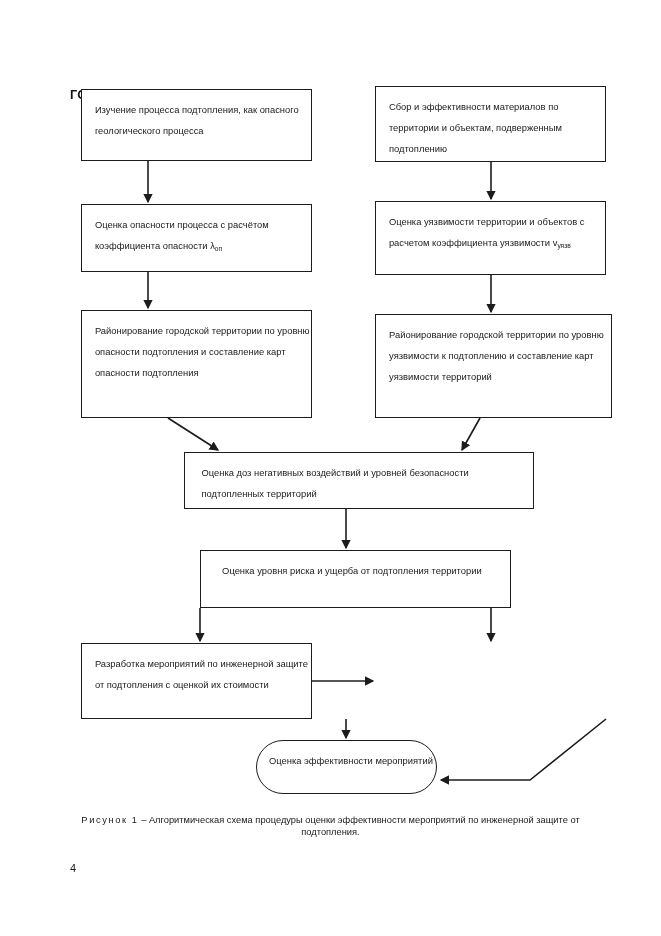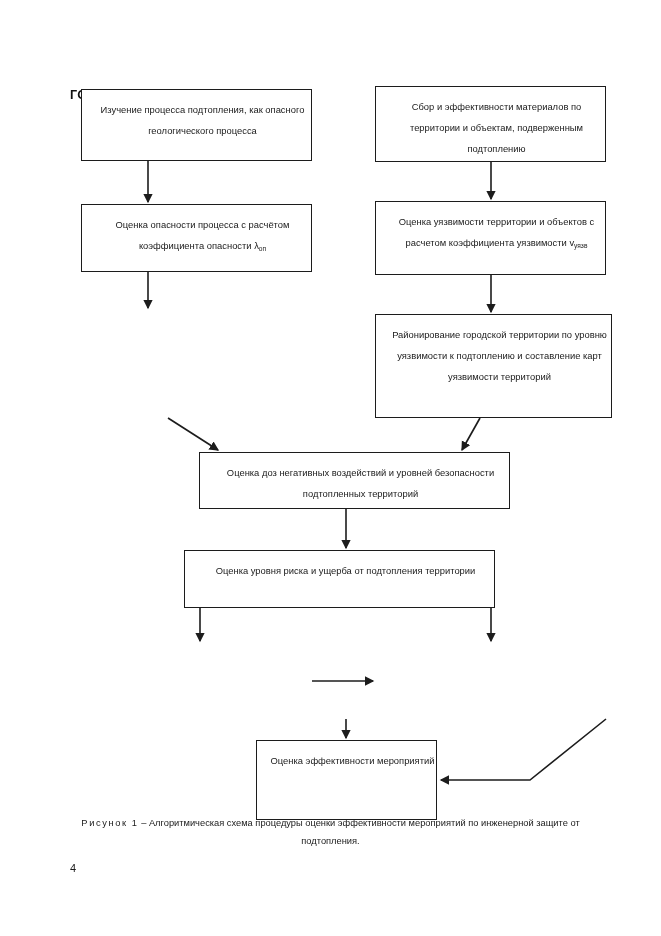--- a/index.html
+++ b/index.html
@@ -35,21 +35,21 @@
     top: 862px;
     font-size: 11px;
     color: #1a1a1a;
   }
   .figure-caption {
     position: absolute;
     left: 70px;
     top: 814px;
     width: 521px;
     font-size: 9.3px;
-    line-height: 18px;
+    line-height: 12px;
     text-align: center;
     color: #1a1a1a;
   }
   .figure-caption .cap-label {
     letter-spacing: 1.6px;
   }
 
   
   .chart {
     position: absolute;
@@ -65,21 +65,20 @@
     background: #ffffff;
     display: flex;
     align-items: flex-start;
     justify-content: center;
     padding-top: 9px;
     z-index: 2;
   }
   .node .txt {
     display: block;
     width: 94%;
-    text-align: center;
     font-size: 9.4px;
     line-height: 21px;
     color: #1a1a1a;
     margin-left: 12px;
   }
   .node .txt sub {
     font-size: 6.6px;
     line-height: 0;
     vertical-align: baseline;
     position: relative;
@@ -150,36 +149,42 @@
       <span class="txt"><span>Оценка опасности процесса с расчётом</span>
         <span>коэффициента опасности <span>λ</span><sub>оп</sub></span></span>
     </div>
 
     <div class="node" style="left:375px; top:201px; width:231px; height:74px;">
       <span class="txt"><span>Оценка уязвимости территории и</span>
         <span>объектов с расчетом коэффициента</span>
         <span>уязвимости <span>v</span><sub>уязв</sub></span></span>
     </div>
 
+    <div class="node" style="left:81px; top:310px; width:231px; height:108px;">
+      <span class="txt">Районирование городской территории по уровню опасности подтопления и составление карт опасности подтопления</span>
+    </div>
 
     <div class="node" style="left:375px; top:314px; width:237px; height:104px;">
       <span class="txt">Районирование городской территории по уровню уязвимости к подтоплению и составление карт уязвимости территорий</span>
     </div>
 
-    <div class="node" style="left:199px; top:452px; width:311px; height:57px;">
+    <div class="node" style="left:184px; top:452px; width:350px; height:57px;">
       <span class="txt">Оценка доз негативных воздействий и уровней безопасности подтопленных территорий</span>
     </div>
 
-    <div class="node" style="left:184px; top:550px; width:311px; height:58px;">
+    <div class="node" style="left:200px; top:550px; width:311px; height:58px;padding-left:6px;">
       <span class="txt">Оценка уровня риска и ущерба от подтопления территории</span>
     </div>
 
+    <div class="node" style="left:81px; top:643px; width:231px; height:76px;">
+      <span class="txt">Разработка мероприятий по инженерной защите от подтопления с оценкой их стоимости</span>
+    </div>
 
 
-    <div class="node" style="left:256px; top:740px; width:181px; height:80px;">
+    <div class="node" style="left:256px; top:740px; width:181px; height:54px;border-radius:27px;">
       <span class="txt">Оценка эффективности мероприятий</span>
     </div>
 
   </div>
 
   <div class="figure-caption">
     <span class="cap-label">Рисунок 1</span><span> – </span><span>Алгоритмическая схема процедуры оценки эффективности мероприятий по инженерной защите от подтопления.</span>
   </div>
 
   <div class="page-number">4</div>

